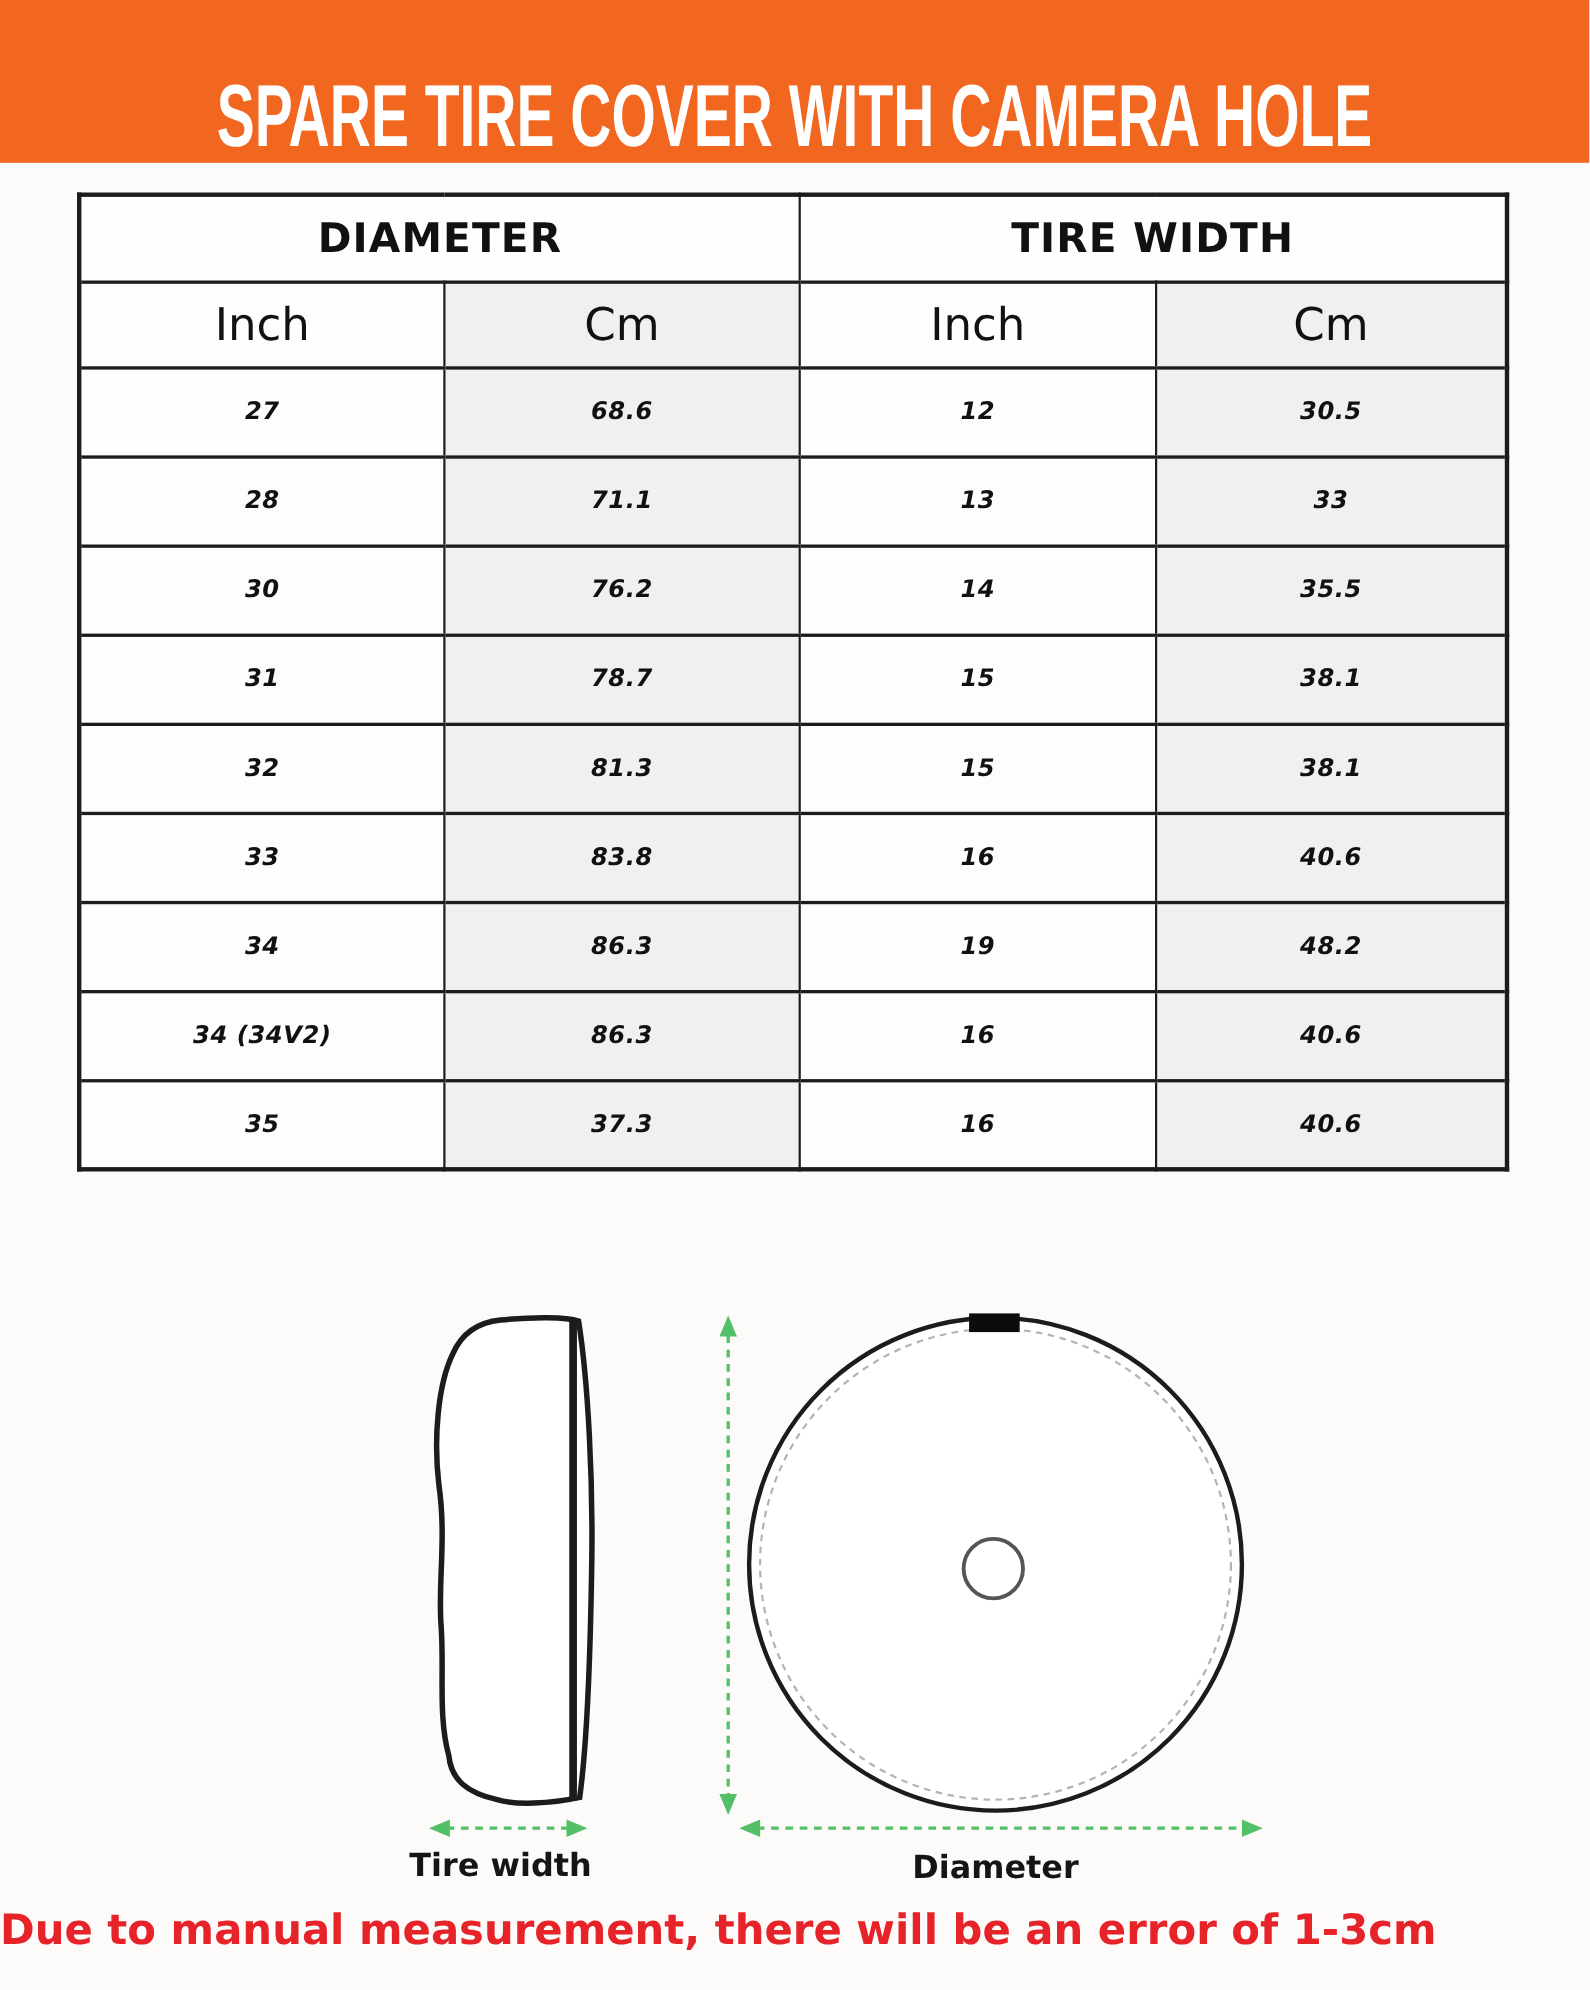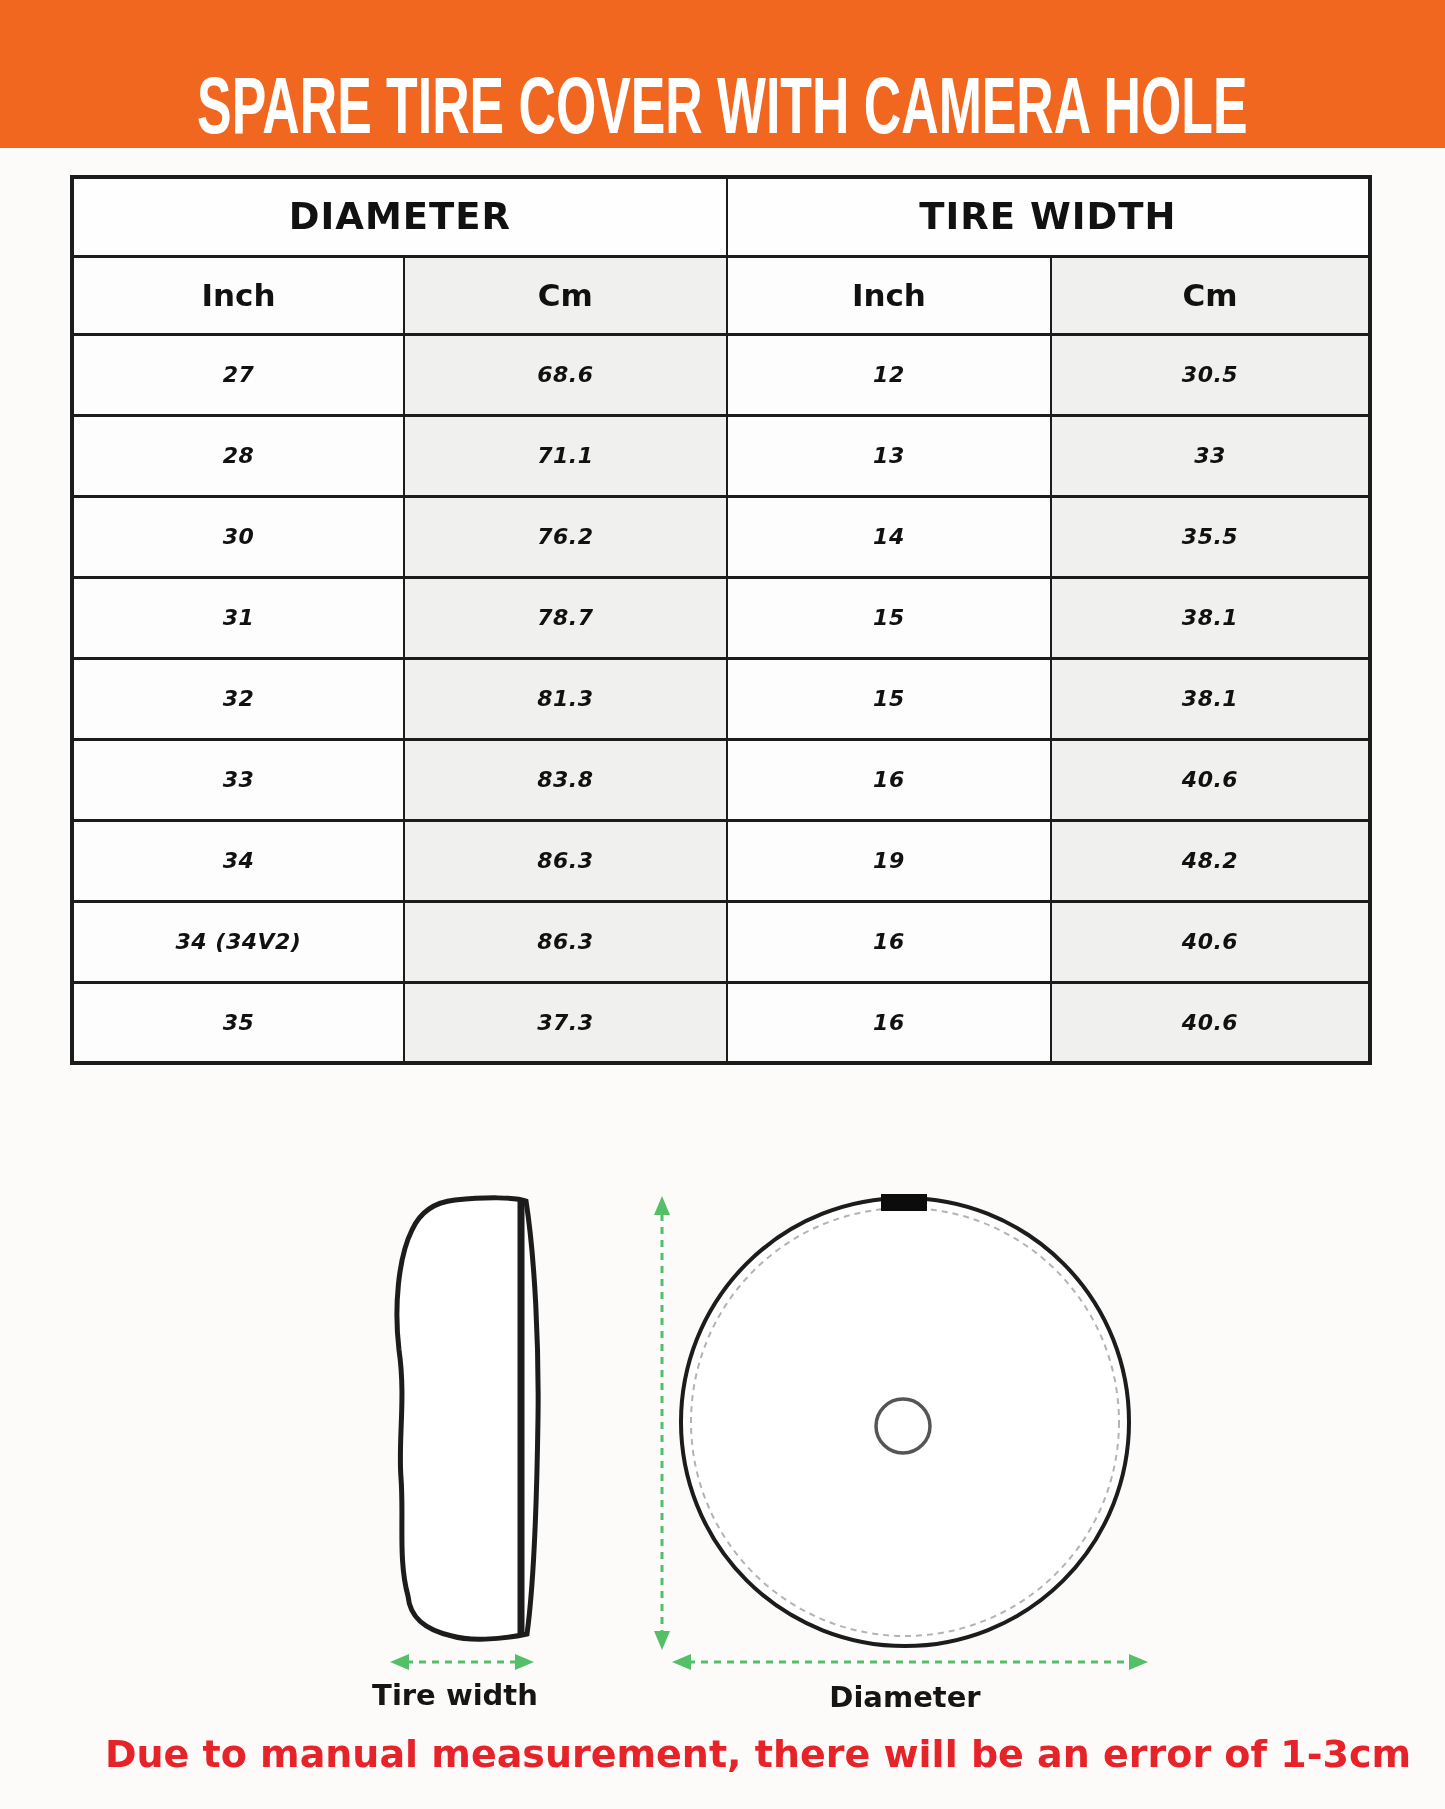--- a/index.html
+++ b/index.html
@@ -20,40 +20,40 @@
 
   
   .size-table-wrap{position:absolute;left:70px;top:175px;width:1302px;}
   table.size-table{width:100%;border-collapse:collapse;table-layout:fixed;
           background:var(--cell-bg);border:4px solid var(--ink);}
   .size-table col.c1{width:25.6%;} .size-table col.c2{width:24.9%;}
   .size-table col.c3{width:25.0%;} .size-table col.c4{width:24.6%;}
   .size-table th,.size-table td{border:2px solid var(--ink);border-top-width:3px;border-bottom-width:3px;
           text-align:center;vertical-align:middle;color:#111;}
   .size-table .section-row th{height:79px;font-size:37px;font-weight:700;letter-spacing:1px;background:#fefefe;}
-  .size-table .colhead-row th{height:78px;font-size:31px;font-weight:700;}
+  .size-table .colhead-row th{height:78px;font-size:41px;font-weight:400;}
   .size-table tbody td{height:81px;font-size:22px;font-weight:700;letter-spacing:0.5px;font-style:italic;}
   .size-table .shaded{background:var(--shaded);}
 
   
   .diagram{position:absolute;left:330px;top:1188px;width:880px;height:534px;}
   .diagram svg{position:absolute;left:0;top:0;width:880px;height:534px;}
   .outline{fill:#fff;stroke:var(--ink);}
   .dash-circle{fill:none;stroke:#b3b3b3;stroke-width:2;stroke-dasharray:6 5;}
   .cam-hole{fill:#fff;stroke:#555;stroke-width:3.5;}
   .tab{fill:#0c0c0c;}
   .dim-line{stroke:var(--green);stroke-width:3;stroke-dasharray:7 6;fill:none;}
   .dim-head{fill:var(--green);stroke:none;}
 
   .dim-label{position:absolute;color:#151515;font-size:29px;font-weight:700;text-align:center;}
   .label-tire-width{left:0px;top:490px;width:250px;}
   .label-diameter{left:440px;top:492px;width:270px;}
 
   
-  .disclaimer{position:absolute;left:0;top:1732px;width:1411px;text-align:right;
+  .disclaimer{position:absolute;left:0;top:1732px;width:1411px;text-align:left;
           color:var(--red);font-size:38px;font-weight:700;letter-spacing:0px;}
 </style>
 </head>
 <body>
 
 <div class="canvas">
 
   <div class="banner">
     <div class="banner-title">SPARE TIRE COVER WITH CAMERA HOLE</div>
   </div>

